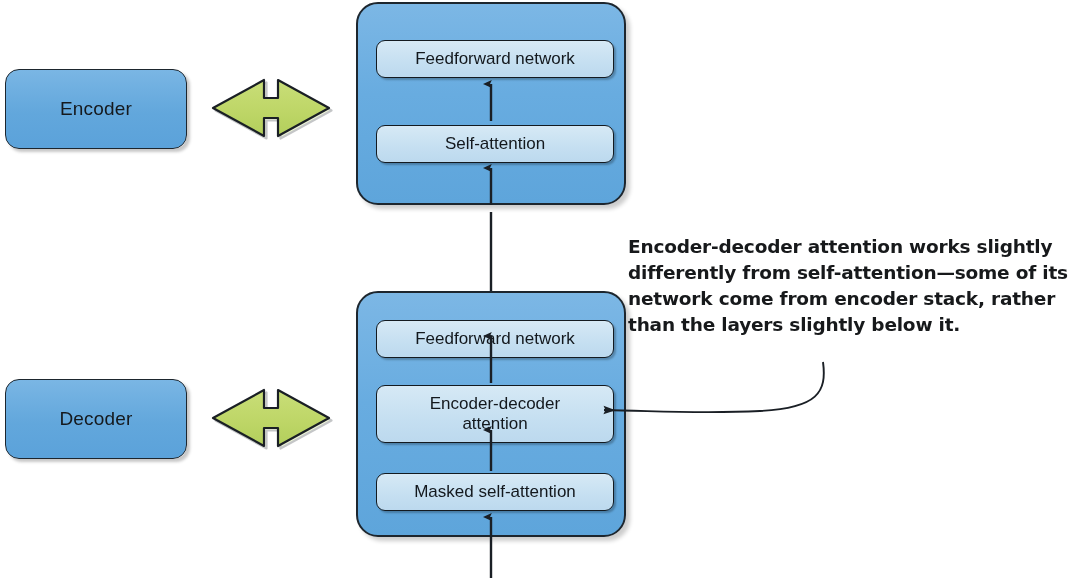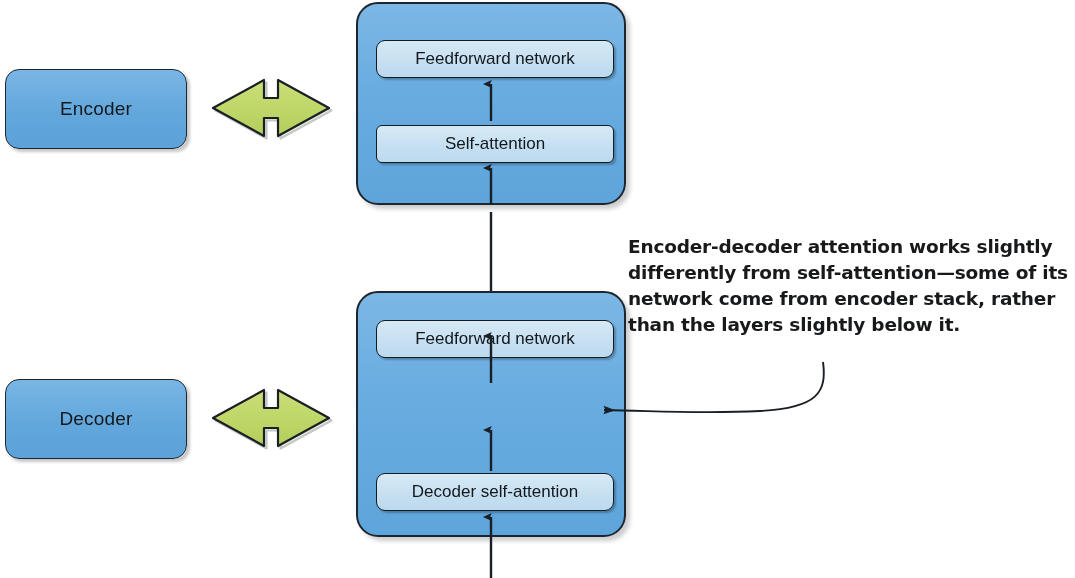--- a/index.html
+++ b/index.html
@@ -119,34 +119,40 @@
   <div class="role-box" id="encoder-role" style="left:5px; top:69px; width:182px; height:80px;">
     <span class="role-label">Encoder</span>
   </div>
 
   <div class="stack" id="encoder-stack" style="left:356px; top:2px; width:270px; height:203px;">
 
     <div class="sublayer" style="left:18px; top:36px; width:238px; height:38px;">
       <span class="sub-label">Feedforward network</span>
     </div>
 
-    <div class="sublayer" style="left:18px; top:121px; width:238px; height:38px;border-radius:6px;">
+    <div class="sublayer" style="left:18px; top:121px; width:238px; height:38px;">
       <span class="sub-label">Self-attention</span>
     </div>
   </div>
 
   <div class="stack" id="decoder-stack" style="left:356px; top:291px; width:270px; height:246px;">
 
     <div class="sublayer" style="left:18px; top:27px; width:238px; height:38px;">
       <span class="sub-label">Feedforward network</span>
     </div>
 
+    <div class="sublayer" style="left:18px; top:92px; width:238px; height:58px;">
+      <span class="sub-label">
+        <span>Encoder-decoder</span><br>
+        <span>attention</span>
+      </span>
+    </div>
 
     <div class="sublayer" style="left:18px; top:180px; width:238px; height:38px;">
-      <span class="sub-label">Decoder self-attention</span>
+      <span class="sub-label">Masked self-attention</span>
     </div>
   </div>
 
   <svg id="overlay" viewBox="0 0 1075 578">
     <defs>
       <linearGradient id="greenGrad" x1="0" y1="0" x2="0" y2="1">
         <stop offset="0%" stop-color="#c9de78"></stop>
         <stop offset="55%" stop-color="#bed667"></stop>
         <stop offset="100%" stop-color="#b3cf5c"></stop>
       </linearGradient>

